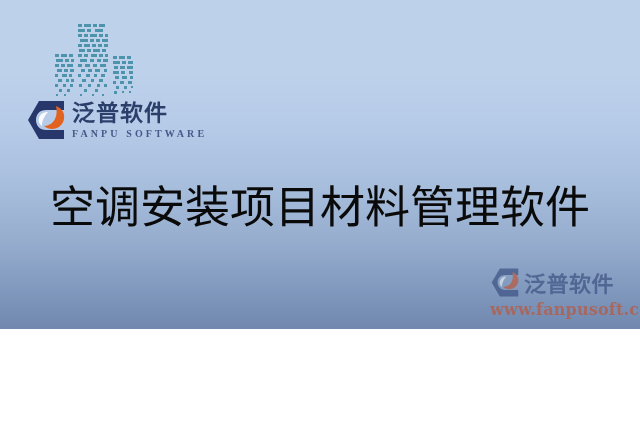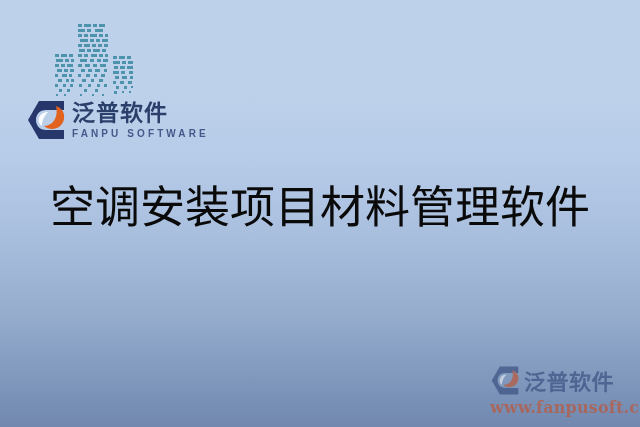--- a/index.html
+++ b/index.html
@@ -5,21 +5,21 @@
 <style>
   html, body {
     margin: 0;
     padding: 0;
     background: #ffffff;
   }
 
   #stage {
     position: relative;
     width: 640px;
-    height: 427px;
+    height: 329px;
     overflow: hidden;
     font-family: "Liberation Sans", "DejaVu Sans", sans-serif;
     background: linear-gradient(180deg,
         #bdd1eb 0%,
         #bdd1eb 22%,
         #b6cbe8 38%,
         #a8bedd 56%,
         #95accd 74%,
         #8099bd 88%,
         #7288af 100%);
@@ -60,21 +60,21 @@
   .brand-cn {
     font-family: "DejaVu Sans", "Liberation Sans", sans-serif;
     font-size: 23px;
     font-weight: 700;
     color: #2b3f6b;
     letter-spacing: 1px;
     white-space: nowrap;
   }
   .brand-en {
     margin-top: 4px;
-    font-family: Liberation Sans, sans-serif;
+    font-family: Liberation Serif, serif;
     font-size: 10px;
     font-weight: 600;
     color: #46598a;
     letter-spacing: 3.1px;
     white-space: nowrap;
   }
 
   
   .headline {
     position: absolute;

